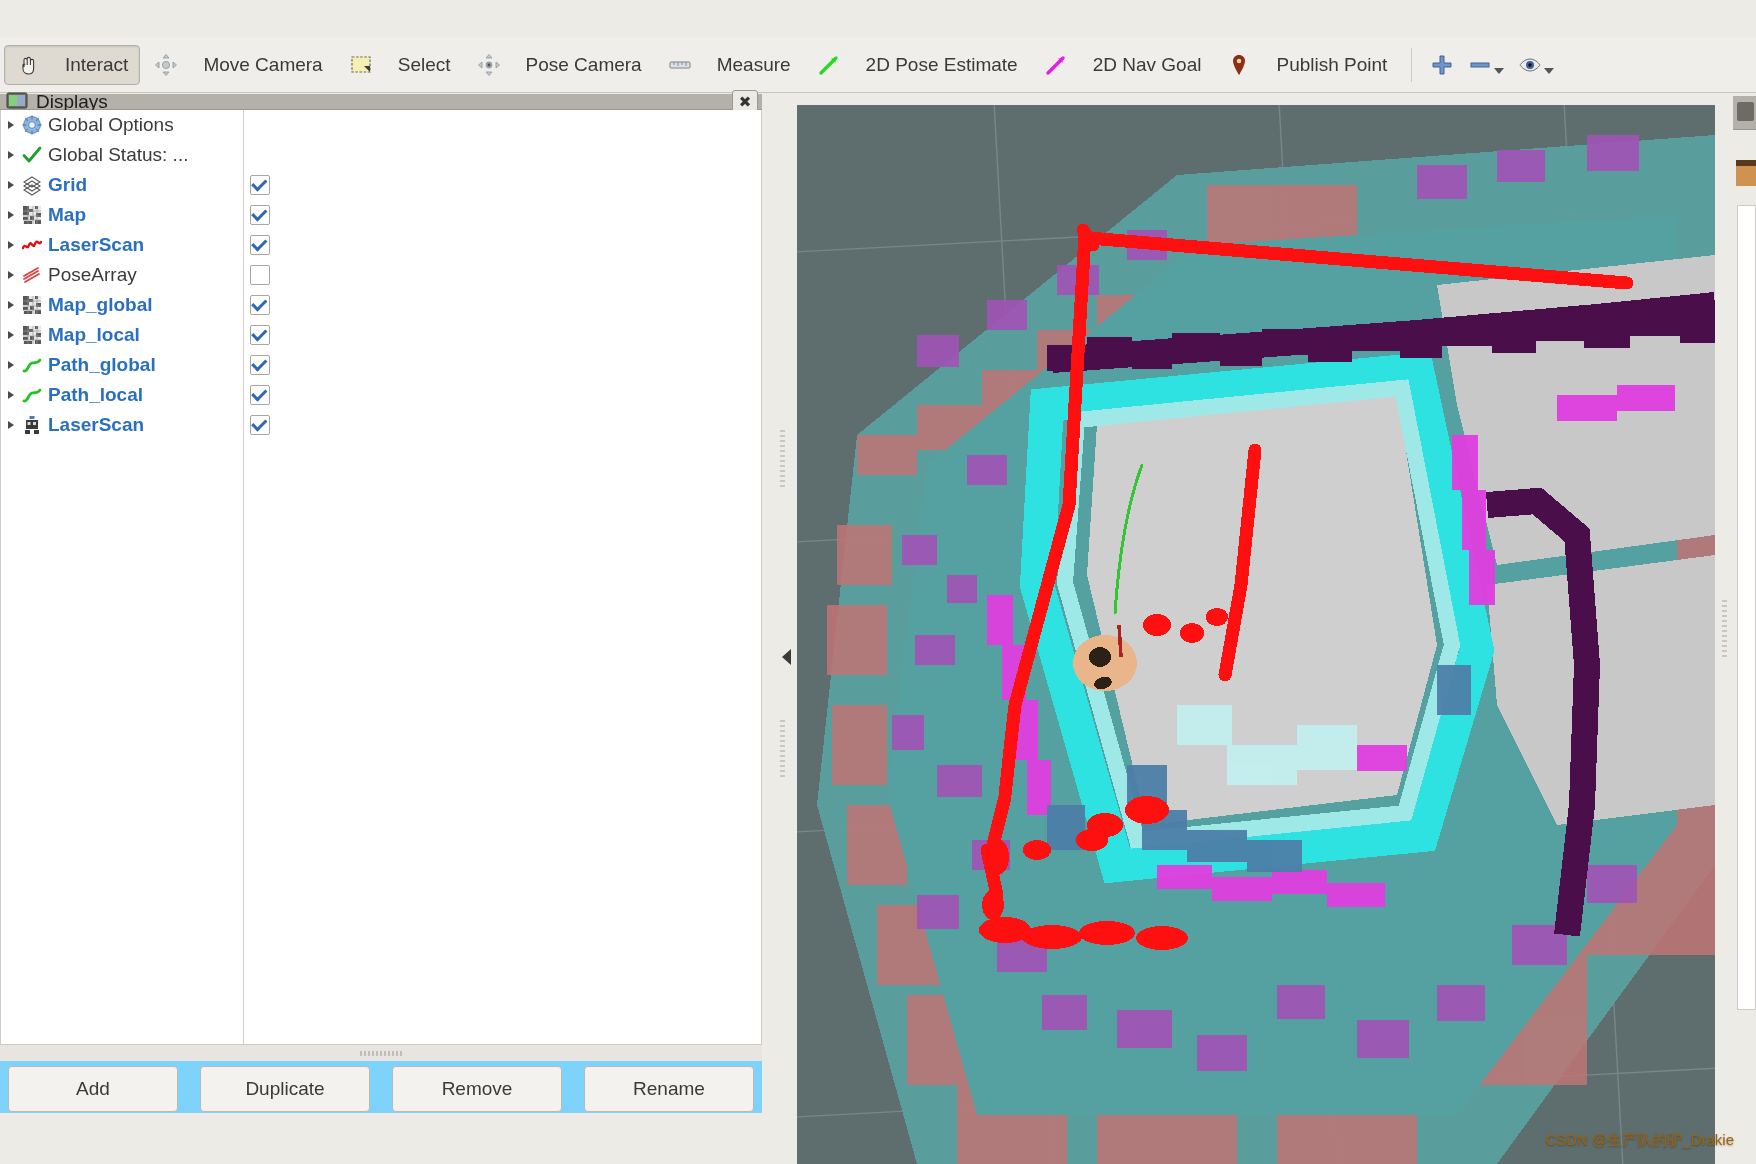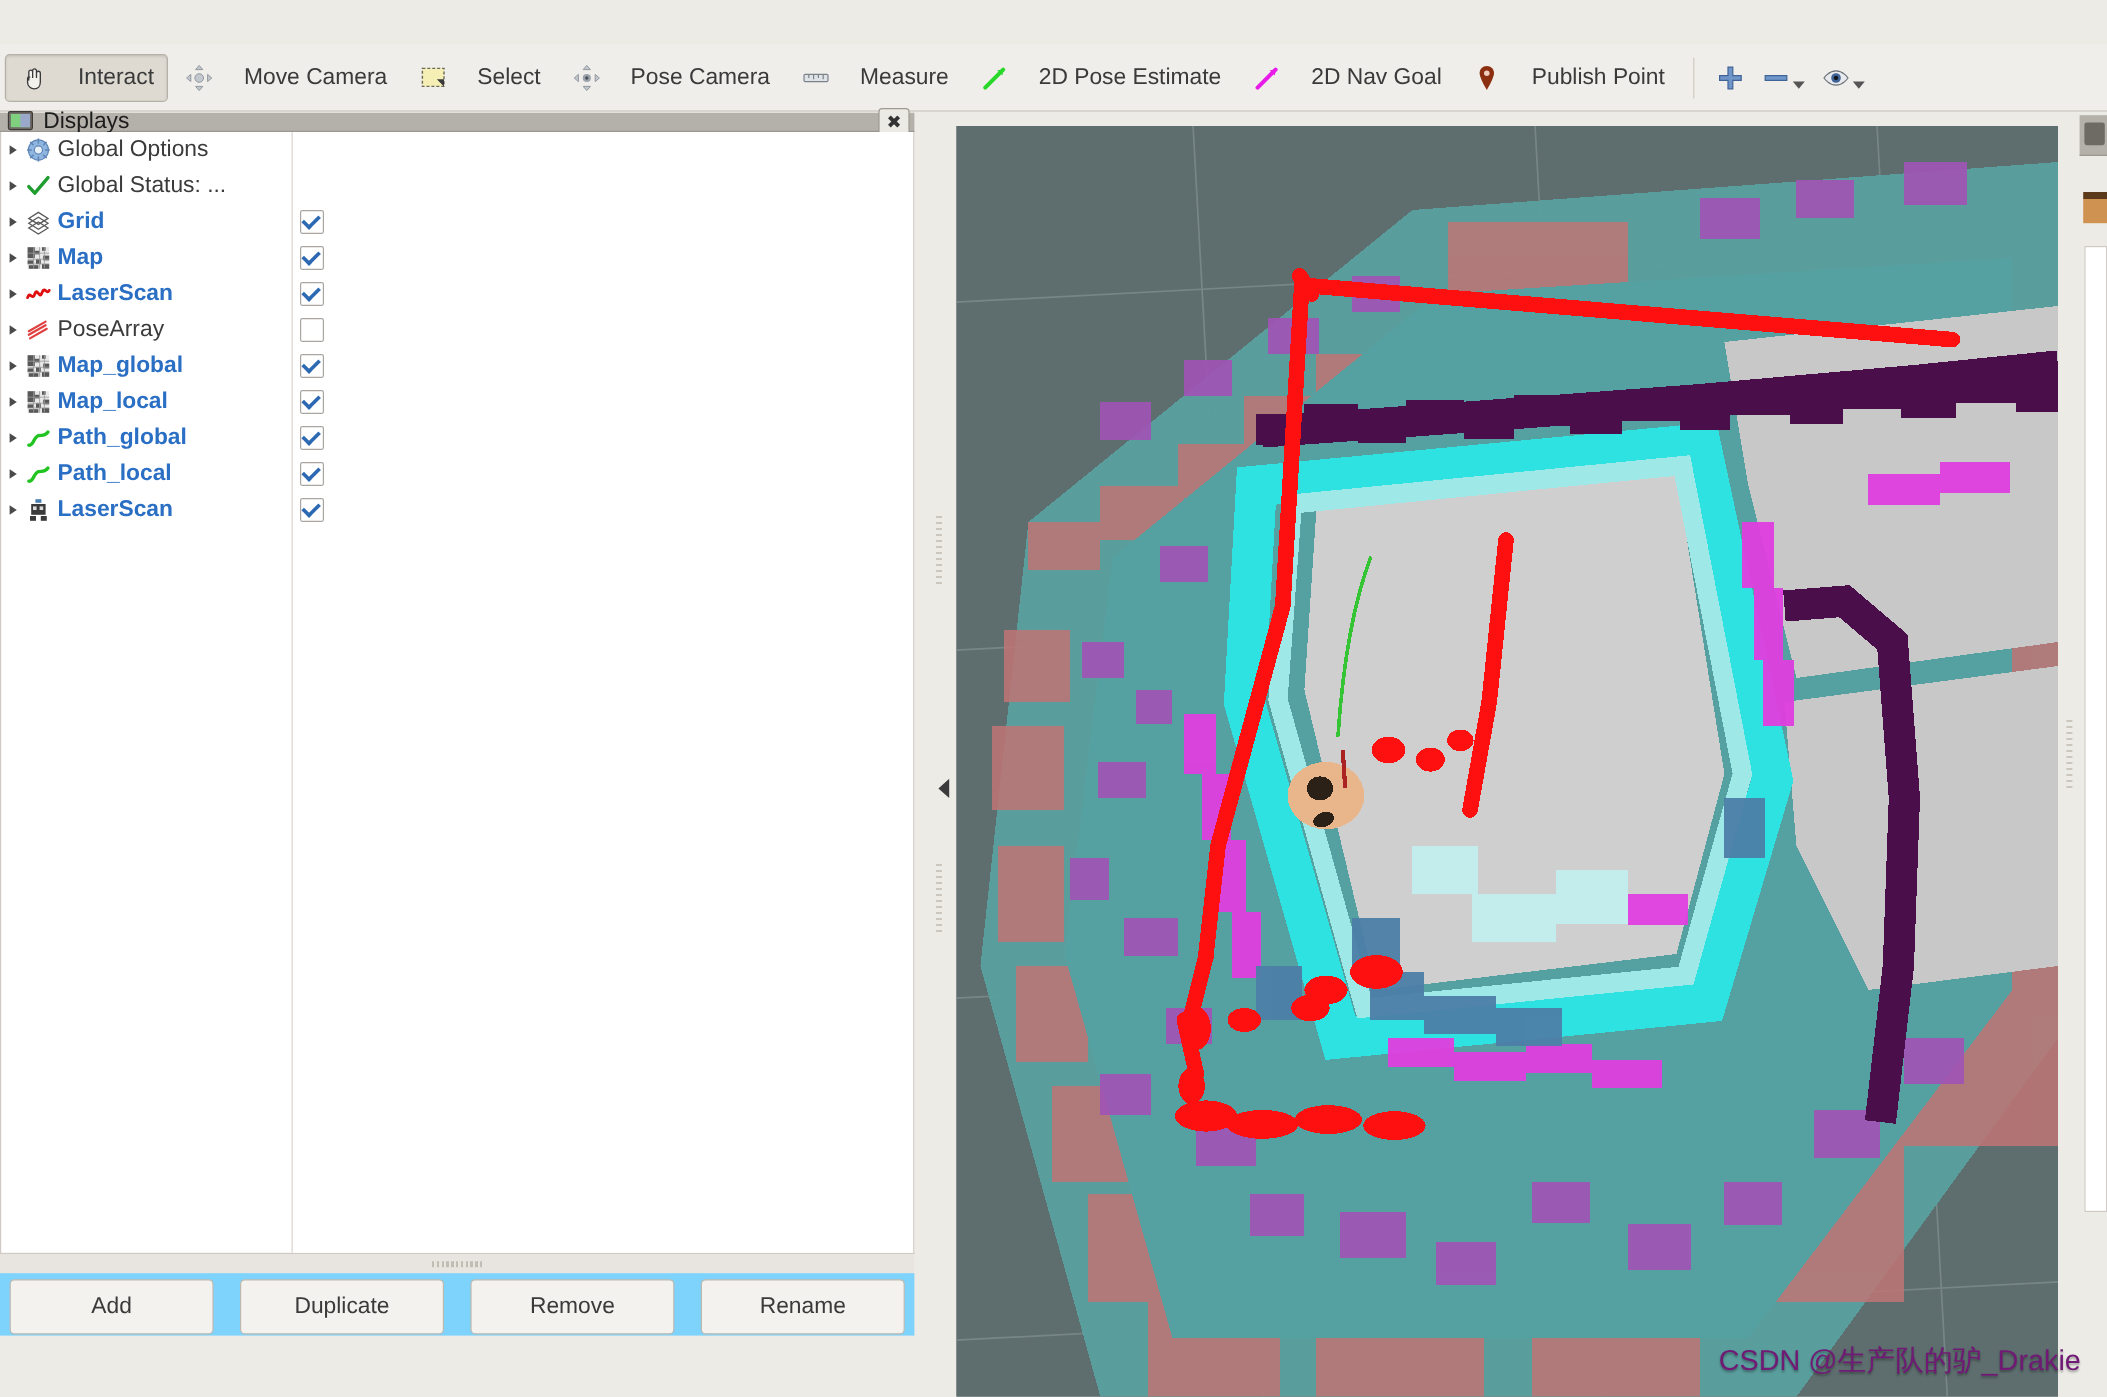--- a/index.html
+++ b/index.html
@@ -182,21 +182,21 @@
   }
   .right-dots {
     position: absolute; left: 1722px; top: 600px;
     width: 5px; height: 60px;
     background: repeating-linear-gradient(180deg,#cbc7bf 0 2px,transparent 2px 5px);
   }
 
   
   .watermark {
     position: absolute; right: 22px; bottom: 14px;
-    font-size: 24px; color: #701a75;
+    font-size: 15px; color: #a16207;
     text-shadow: 0 1px 2px rgba(0,0,0,.35);
     pointer-events: none; white-space: nowrap; margin-top: 28px;
   }
 </style>
 </head>
 <body>
 
 <div id="app">
 
 

